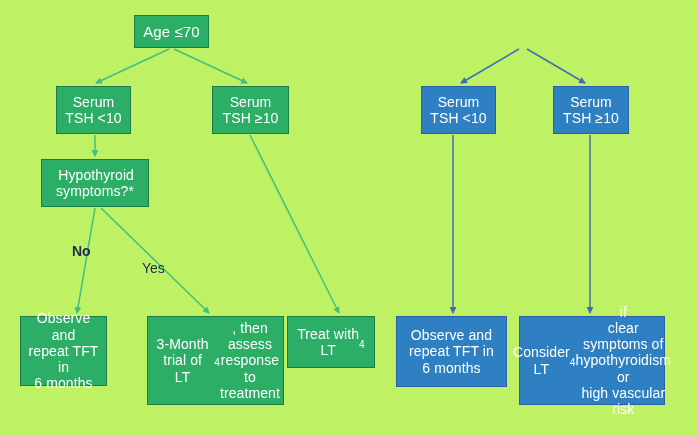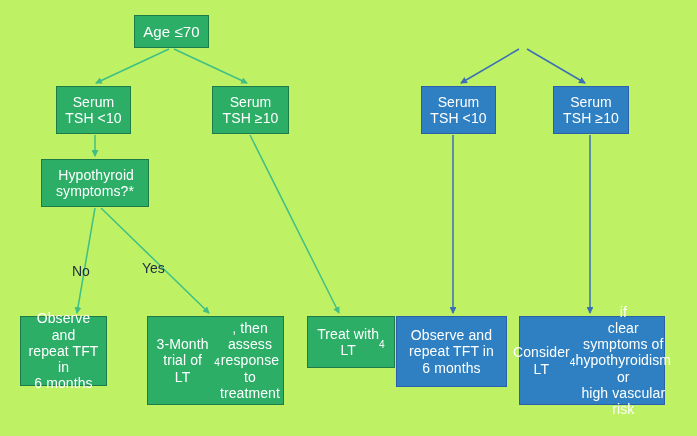--- a/index.html
+++ b/index.html
@@ -105,24 +105,24 @@
 
   <div class="node green" style="left:20px; top:316px; width:87px; height:70px; font-size:14px;">Observe and
 repeat TFT in
 6 months</div>
 
   <div class="node green" style="left:147px; top:316px; width:137px; height:89px; font-size:14px;">3-Month trial of
 LT<sub>4</sub>, then assess
 response to
 treatment</div>
 
-  <div class="node green" style="left:307px; top:316px; width:88px; height:52px; font-size:14px;">Treat with
+  <div class="node green" style="left:287px; top:316px; width:88px; height:52px; font-size:14px;">Treat with
 LT<sub>4</sub></div>
 
-  <div class="edge-label" style="left:72px; top:263px;">No</div>
+  <div class="edge-label" style="left:72px; top:243px;font-weight:bold;">No</div>
   <div class="edge-label" style="left:142px; top:260px;">Yes</div>
 
 
   <div class="node blue" style="left:421px; top:86px; width:75px; height:48px; font-size:14px;">Serum
 TSH &lt;10</div>
 
   <div class="node blue" style="left:553px; top:86px; width:76px; height:48px; font-size:14px;">Serum
 TSH ≥10</div>
 
   <div class="node blue" style="left:396px; top:316px; width:111px; height:71px; font-size:14px;">Observe and

